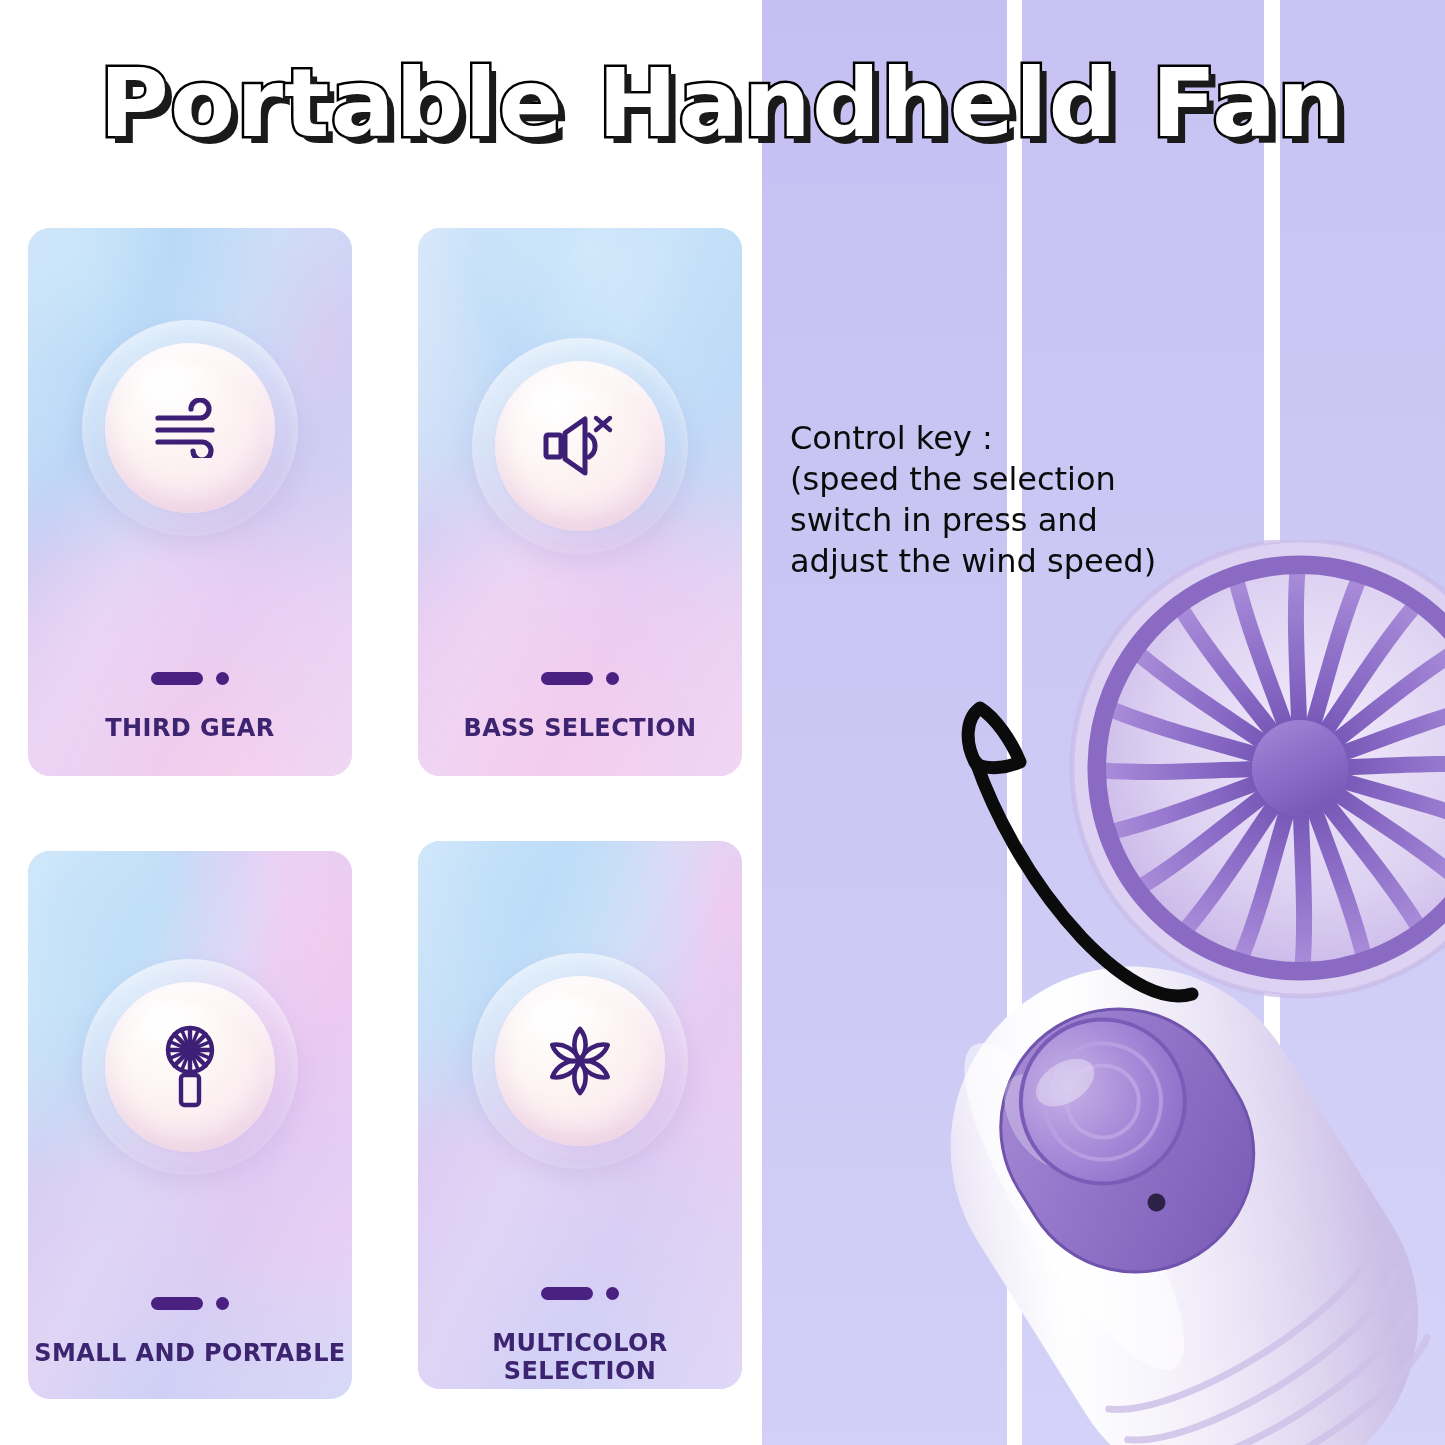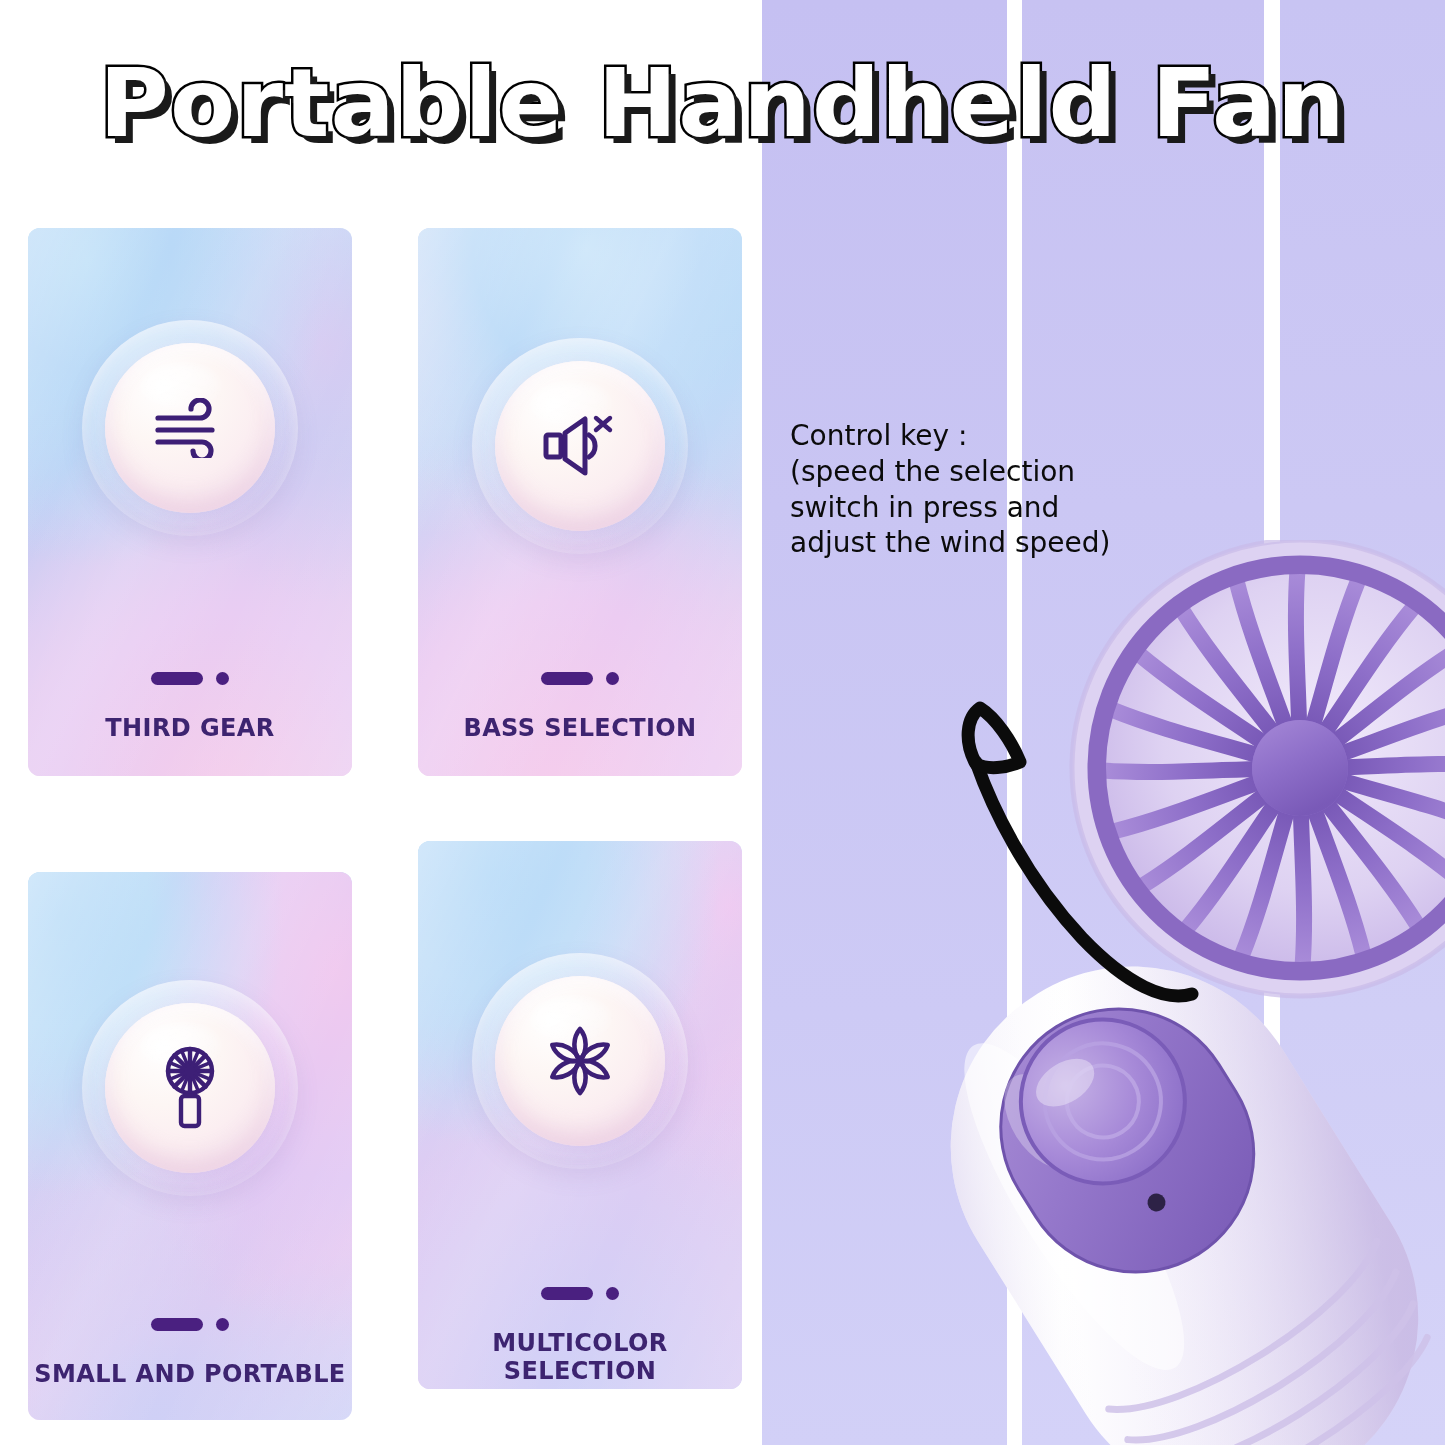--- a/index.html
+++ b/index.html
@@ -29,25 +29,25 @@
     color:#ffffff;
     -webkit-text-stroke:5px #000000;
     paint-order:stroke fill;
     text-shadow:7px 7px 0 #1a1a1a;
     white-space:nowrap;
   }
 
   
   .cards{position:absolute;left:28px;top:228px;width:718px;height:1175px;z-index:5;}
   .card{
-    position:absolute;width:324px;height:548px;border-radius:12px;overflow:hidden;
+    position:absolute;width:324px;height:548px;border-radius:22px;overflow:hidden;
   }
   .card.c0{left:0px;  top:0px;}
   .card.c1{left:390px;top:0px;}
-  .card.c2{left:0px;  top:644px;}
+  .card.c2{left:0px;  top:623px;}
   .card.c3{left:390px;top:613px;}
 
   
   .holo{position:absolute;inset:0;}
   .holo.base0{background:
       radial-gradient(120% 90% at 18% 6%, #bfe0f8 0%, #b9d9f7 22%, rgba(196,206,246,0) 62%),
       radial-gradient(110% 80% at 92% 22%, #d6cbf2 0%, rgba(214,203,242,0) 58%),
       radial-gradient(130% 95% at 60% 108%, #f5ccea 0%, #e9cdf3 40%, rgba(233,205,243,0) 78%),
       linear-gradient(165deg,#c6e4f9 0%,#bcdcf8 24%,#c6cdf3 52%,#dccdf0 72%,#f0cdec 100%);}
   .holo.base1{background:
@@ -108,21 +108,21 @@
     font-size:24px;font-weight:bold;letter-spacing:.4px;
     color:#3d2470;
   }
   .c0 .card-label,.c1 .card-label{top:486px;}
   .c2 .card-label,.c3 .card-label{top:488px;}
 
   
   .caption{
     position:absolute;left:790px;top:418px;width:520px;z-index:7;
     font-family:"DejaVu Sans", sans-serif;
-    font-size:28px;line-height:1.28;color:#0b0b0b;
+    font-size:32px;line-height:1.28;color:#0b0b0b;
   }
   .caption .line{white-space:nowrap;}
 
   
   .arrow{position:absolute;left:930px;top:690px;width:320px;height:340px;z-index:8;}
 
   
   .product{position:absolute;left:830px;top:540px;width:615px;height:905px;z-index:7;}
 </style>
 </head>

